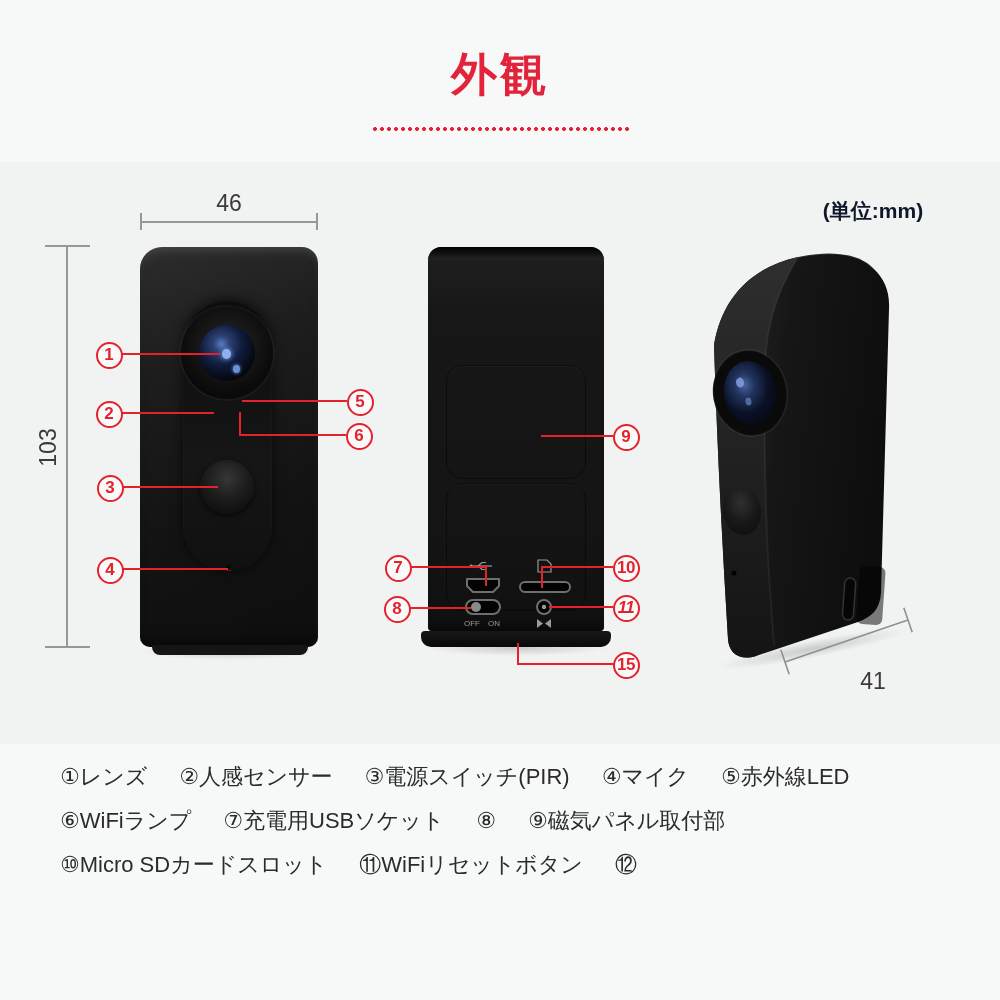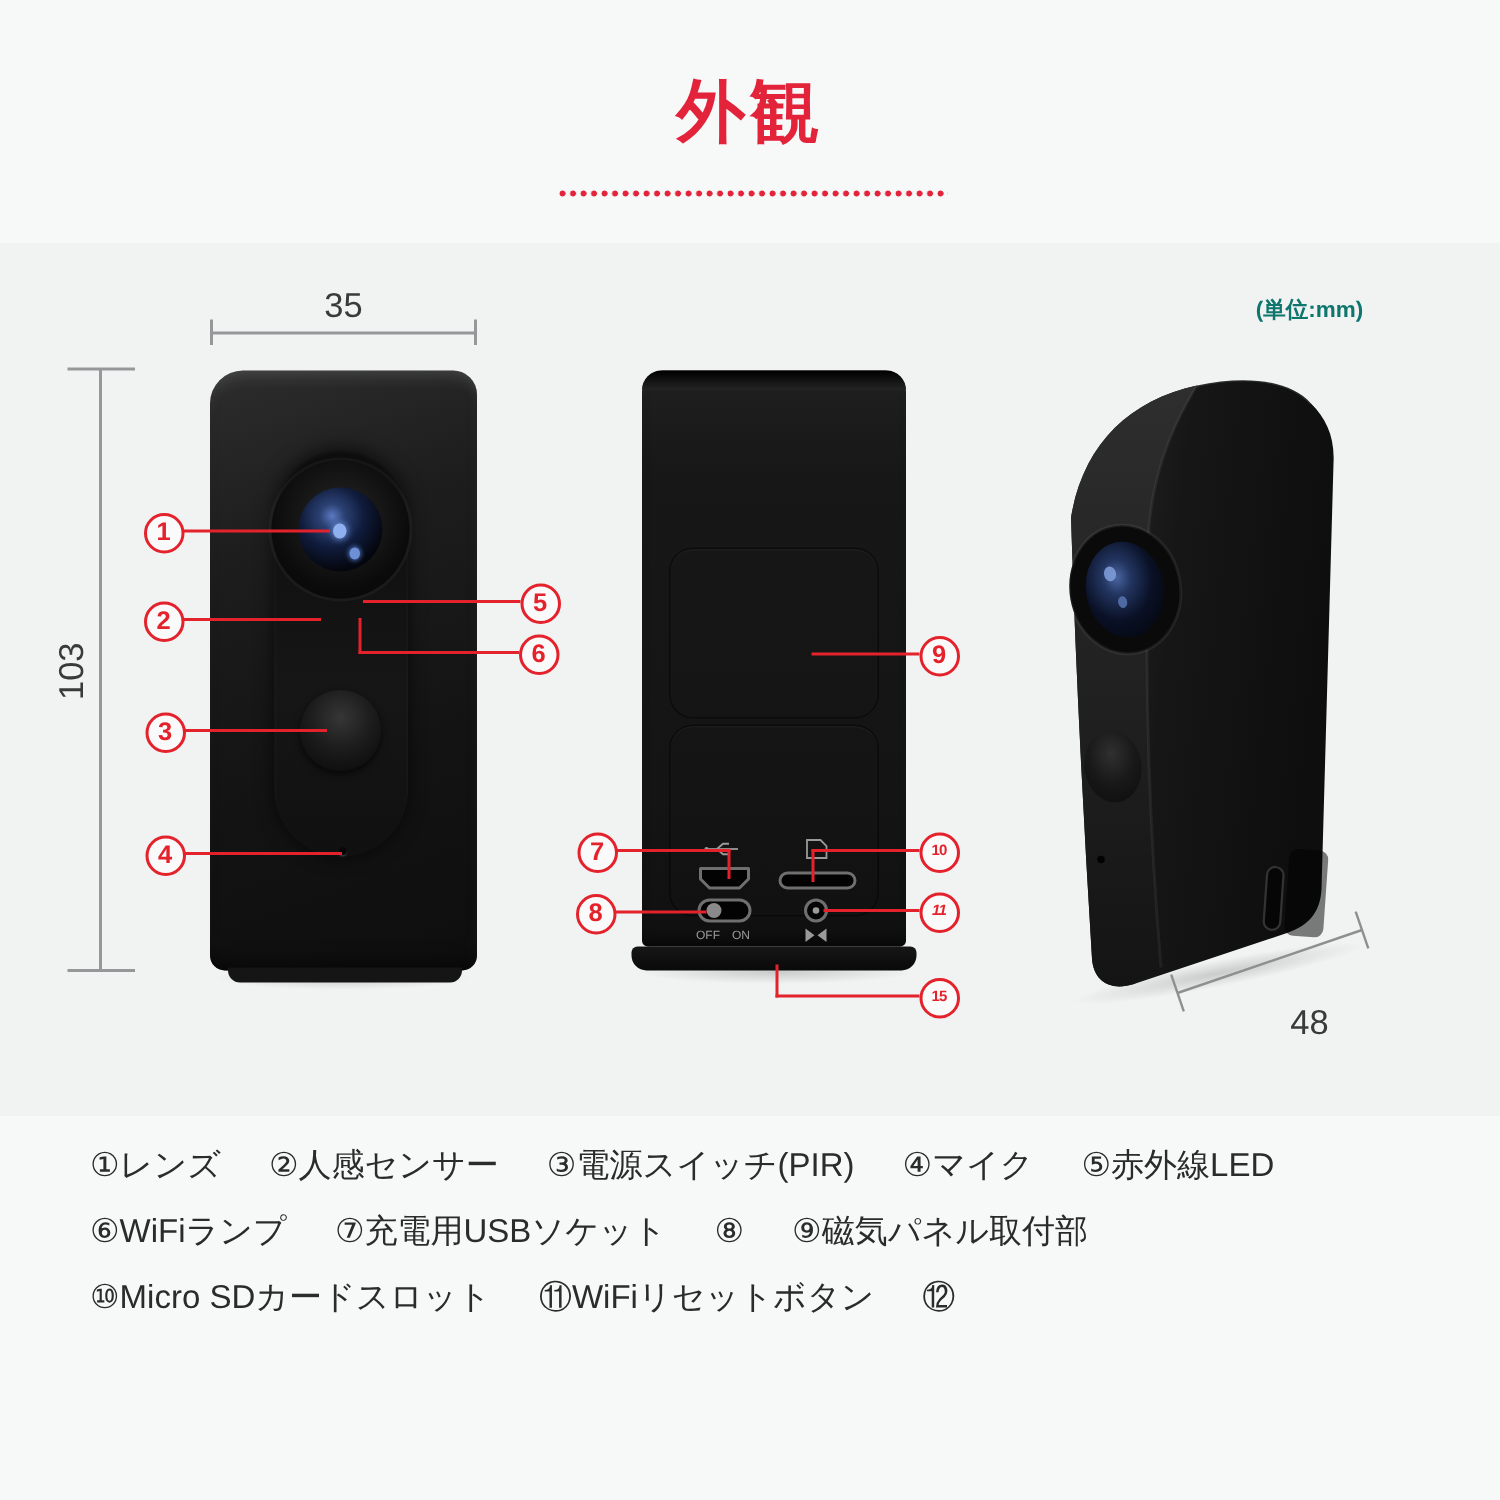--- a/index.html
+++ b/index.html
@@ -17,21 +17,21 @@
     position:absolute;left:0;top:44px;width:1000px;text-align:center;
     font-size:46px;font-weight:bold;color:#e2233a;letter-spacing:3px;
   }
   .title-dots{
     position:absolute;left:372px;top:126px;width:260px;height:6px;
     background-image:radial-gradient(circle at 3px 3px,#e2233a 1.8px,transparent 2.2px);
     background-size:7px 6px;background-repeat:repeat-x;
   }
   .unit-label{
     position:absolute;left:800px;top:197px;width:146px;text-align:center;
-    font-size:15px;font-weight:700;color:#0f766e;
+    font-size:21px;font-weight:700;color:#0f172a;
   }
 
   
   .dim-text{position:absolute;font-size:23px;color:#3a3a3a;}
   .dim-h{position:absolute;background:#97979a;height:2px;}
   .dim-v{position:absolute;background:#97979a;width:2px;}
 
   
   .cam-front{
     position:absolute;left:140px;top:247px;width:178px;height:400px;
@@ -99,40 +99,40 @@
   .cl{position:absolute;background:#e4222c;}
   .cl.h{height:2px;}
   .cl.v{width:2px;}
   .marker{
     position:absolute;width:27px;height:27px;box-sizing:border-box;
     border:2.5px solid #e4222c;border-radius:50%;
     background:rgba(250,250,250,.88);
     color:#e4222c;font-weight:bold;font-size:17px;line-height:22px;
     display:flex;align-items:center;justify-content:center;
   }
-  .marker.two{font-size:10px;letter-spacing:-0.5px;}
+  .marker.two{font-size:17px;letter-spacing:-0.5px;}
 
   
   .legend{position:absolute;left:60px;top:762px;width:900px;}
   .legend-row{display:flex;column-gap:32px;margin-bottom:14px;font-size:22px;
     color:#2b2b2b;white-space:nowrap;line-height:30px;}
   .legend-item{display:inline-flex;}
 </style>
 </head>
 <body>
 
 <div class="stage">
 
   <div class="band"></div>
 
   <div class="title">外観</div>
   <div class="title-dots"></div>
   <div class="unit-label">(単位:mm)</div>
 
-  <div class="dim-text" style="left:140px;top:190px;width:178px;text-align:center;">35</div>
+  <div class="dim-text" style="left:140px;top:190px;width:178px;text-align:center;">46</div>
   <div class="dim-h" style="left:141px;top:221px;width:176px;"></div>
   <div class="dim-v" style="left:140px;top:213px;height:17px;"></div>
   <div class="dim-v" style="left:316px;top:213px;height:17px;"></div>
 
   <div class="dim-text" style="left:13px;top:434px;width:70px;text-align:center;transform:rotate(-90deg);">103</div>
   <div class="dim-v" style="left:66px;top:246px;height:402px;"></div>
   <div class="dim-h" style="left:45px;top:245px;width:45px;"></div>
   <div class="dim-h" style="left:45px;top:646px;width:45px;"></div>
 
   <div class="cam-shadow sh-front"></div>
@@ -226,21 +226,21 @@
     <g transform="rotate(4 160 350)">
       <rect x="168" y="322" width="26" height="58" rx="6" fill="rgba(0,0,0,0.5)"></rect>
       <rect x="154" y="335" width="11" height="42" rx="5.5" fill="#060606" stroke="#333" stroke-width="1.5"></rect>
     </g>
     <g stroke="#8f8f8f" stroke-width="1.6">
       <line x1="95" y1="419" x2="218" y2="377"></line>
       <line x1="90.8" y1="406.7" x2="99.2" y2="431.3"></line>
       <line x1="213.8" y1="364.7" x2="222.2" y2="389.3"></line>
     </g>
   </svg>
-  <div class="dim-text" style="left:843px;top:668px;width:60px;text-align:center;">48</div>
+  <div class="dim-text" style="left:843px;top:668px;width:60px;text-align:center;">41</div>
 
   <div class="cl h" style="left:121px;top:353px;width:99px;"></div>
   <div class="cl h" style="left:121px;top:412px;width:93px;"></div>
   <div class="cl h" style="left:122px;top:486px;width:96px;"></div>
   <div class="cl h" style="left:122px;top:568px;width:106px;"></div>
   <div class="cl h" style="left:242px;top:400px;width:105px;"></div>
   <div class="cl v" style="left:239px;top:412px;height:24px;"></div>
   <div class="cl h" style="left:239px;top:434px;width:107px;"></div>
   <div class="cl h" style="left:410px;top:566px;width:77px;"></div>
   <div class="cl v" style="left:485px;top:566px;height:20px;"></div>

